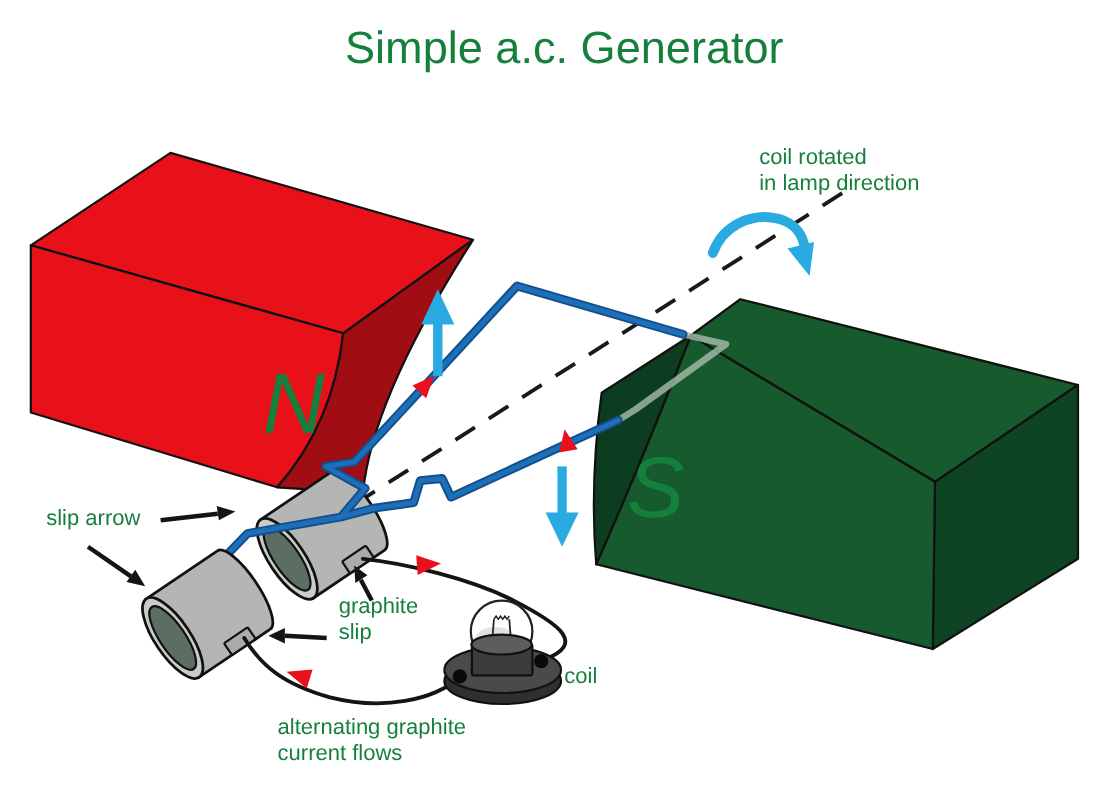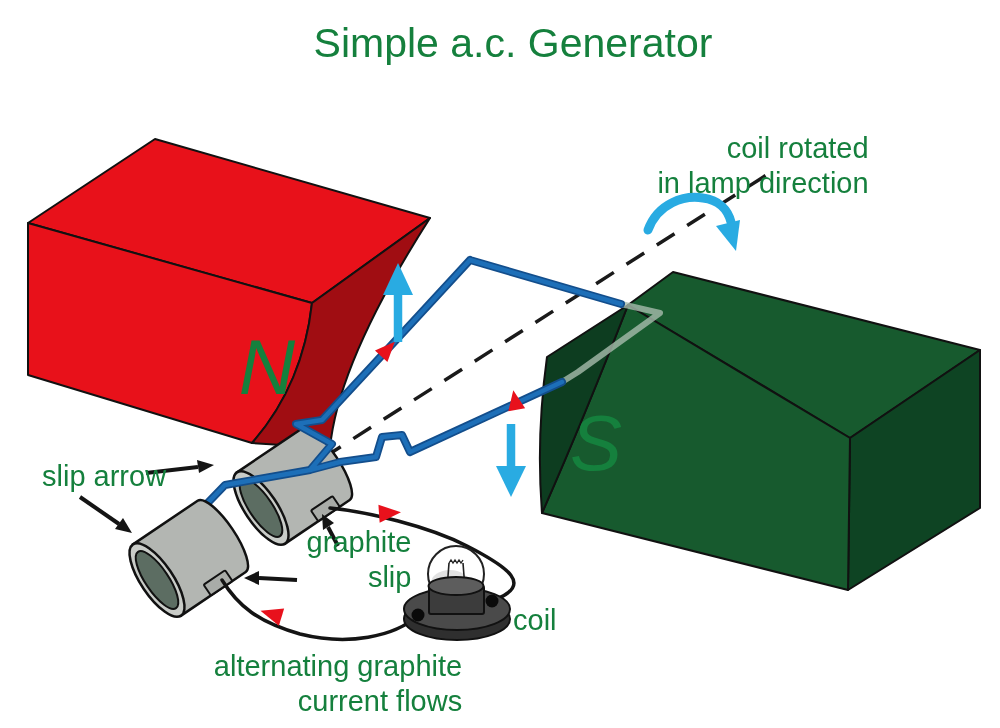--- a/index.html
+++ b/index.html
@@ -3,21 +3,21 @@
 <meta charset="utf-8">
 <style>
   html,body{margin:0;padding:0;background:#ffffff;}
   .stage{
     position:relative;width:1000px;height:728px;background:#fff;
     font-family:"Liberation Sans", sans-serif;color:#111;overflow:hidden;
   }
   .stage svg{position:absolute;left:0;top:0;}
   .lbl{position:absolute;white-space:nowrap;color:#15803d;}
   .title{font-size:41px;letter-spacing:0px;}
-  .ann{font-size:29px;line-height:1.22;text-align:right;}
+  .ann{font-size:20px;line-height:1.22;text-align:left;}
   .pole{font-size:78px;font-style:italic;}
   .center{transform:translateX(-50%);}
 </style>
 </head>
 <body>
 
 <div class="stage">
 
 <svg width="1000" height="728" viewBox="0 0 1000 728">
 
@@ -114,21 +114,21 @@
 
 <div class="lbl title center" style="left:513px;top:20px;">Simple a.c. Generator</div>
 
 <div class="lbl ann center" style="left:763px;top:131px;">
   <div>coil rotated</div>
   <div>in lamp direction</div>
 </div>
 
 <div class="lbl ann" style="left:42px;top:459px;">slip arrow</div>
 
-<div class="lbl ann center" style="left:344px;top:525px;margin-left:15px;">
+<div class="lbl ann center" style="left:344px;top:539px;">
   <div>graphite</div>
   <div>slip</div>
 </div>
 
 <div class="lbl ann" style="left:513px;top:603px;">coil</div>
 
 <div class="lbl ann center" style="left:338px;top:649px;">
   <div>alternating graphite</div>
   <div>current flows</div>
 </div>

